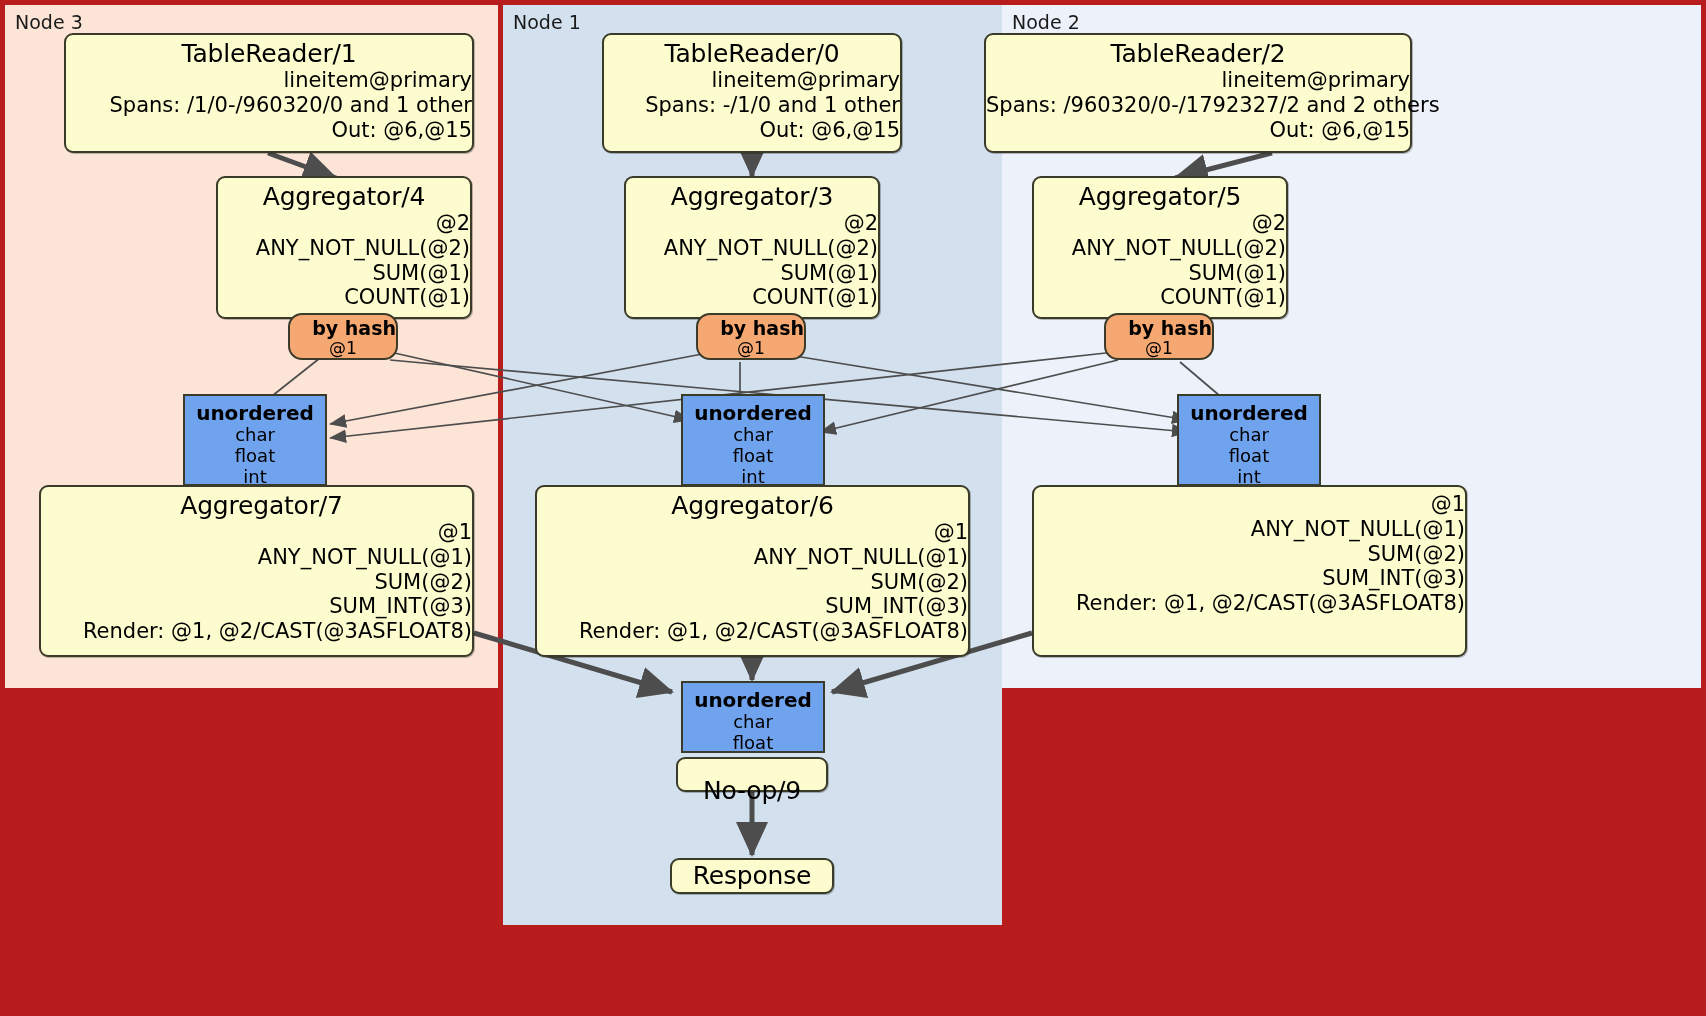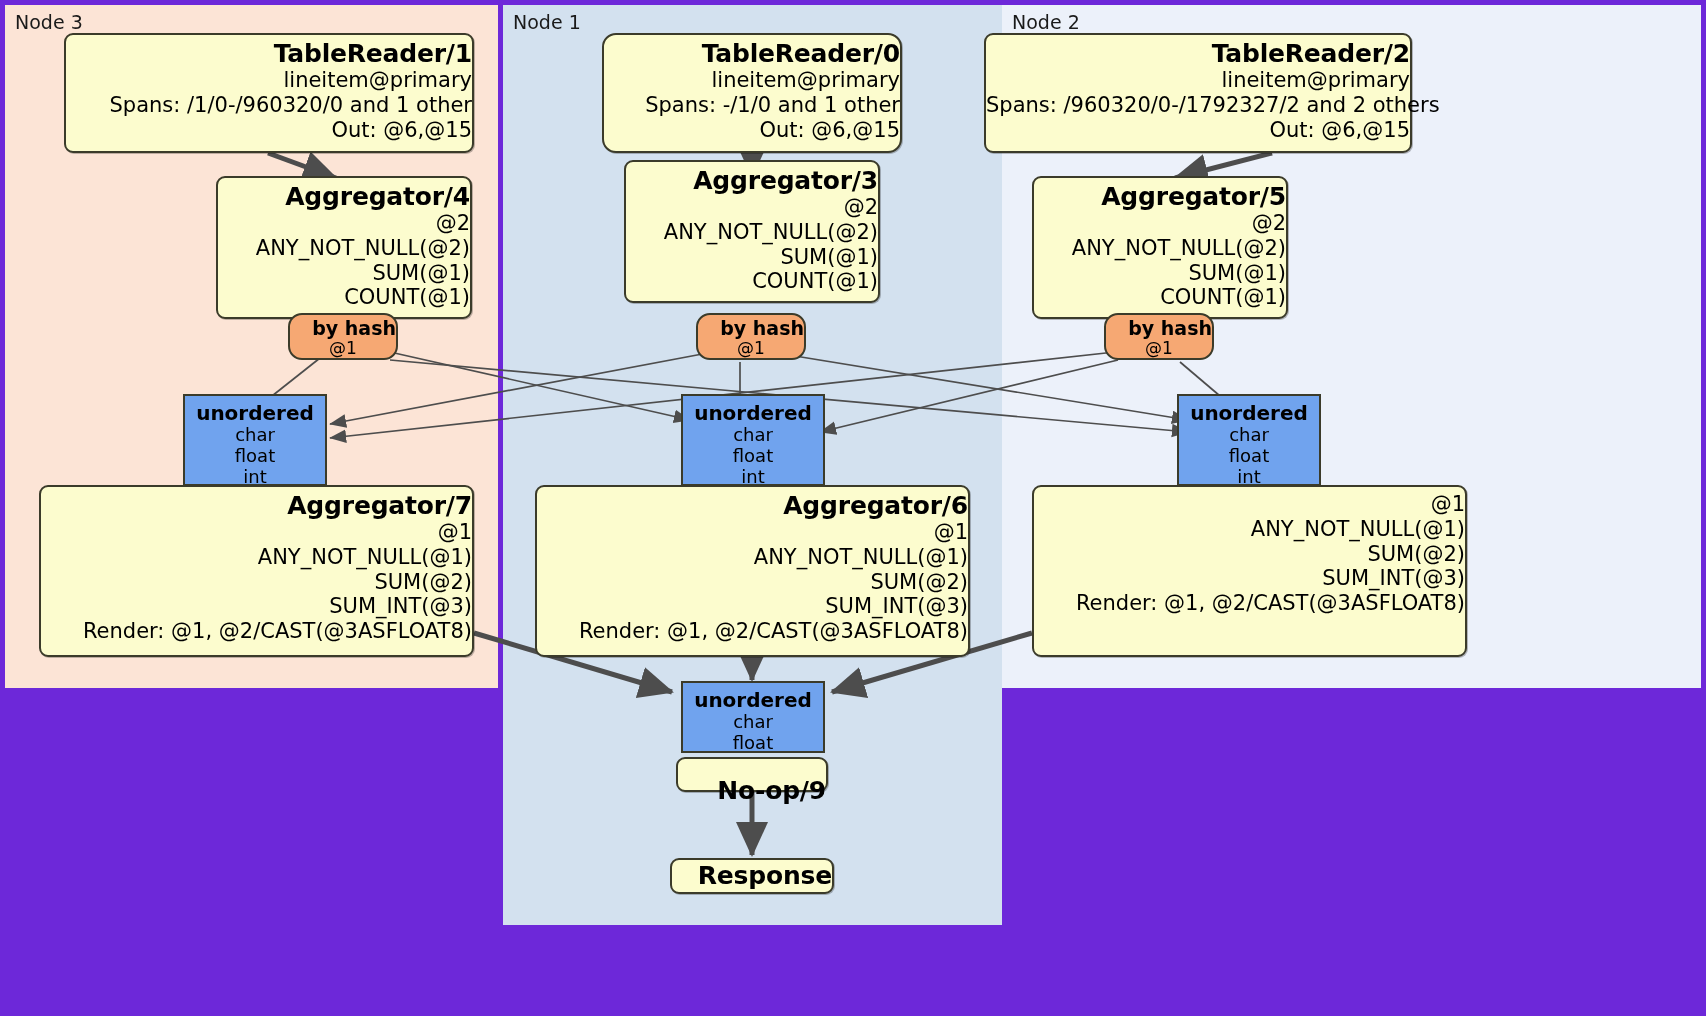--- a/index.html
+++ b/index.html
@@ -8,21 +8,21 @@
     background: #ffffff;
   }
   body {
     font-family: "DejaVu Sans", sans-serif;
   }
   #canvas {
     position: relative;
     width: 1706px;
     height: 1016px;
     overflow: hidden;
-    background: #6d28d9;
+    background: #b91c1c;
   }
   
   .node-panel {
     position: absolute;
     box-sizing: border-box;
   }
   .node-panel-label {
     position: absolute;
     top: 6px;
     left: 10px;
@@ -37,24 +37,23 @@
     background: #fcfcce;
     border: 2px solid #3b3b2a;
     border-radius: 9px;
     text-align: center;
     color: #000;
     padding-top: 5px;
     box-shadow: 1px 1px 0 rgba(0,0,0,0.25);
   }
   .proc .title {
     font-size: 25px;
-    font-weight: bold;
+    font-weight: normal;
     line-height: 1.12;
     letter-spacing: -0.2px;
-    text-align: right;
   }
   .proc .line {
     font-size: 21px;
     line-height: 1.18;
     white-space: nowrap;
     text-align: right;
   }
   .proc.small .title { font-size: 25px; }
   
   .router {
@@ -169,21 +168,21 @@
     <path class="thick" d="M752,790 L752,855" marker-end="url(#ah-thick)"></path>
   </svg>
 
   <div class="proc" style="left:64px; top:33px; width:410px; height:120px;">
     <div class="title">TableReader/1</div>
     <div class="line">lineitem@primary</div>
     <div class="line">Spans: /1/0-/960320/0 and 1 other</div>
     <div class="line">Out: @6,@15</div>
   </div>
 
-  <div class="proc" style="left:602px; top:33px; width:300px; height:120px;border-radius:14px;">
+  <div class="proc" style="left:602px; top:33px; width:300px; height:120px;">
     <div class="title">TableReader/0</div>
     <div class="line">lineitem@primary</div>
     <div class="line">Spans: -/1/0 and 1 other</div>
     <div class="line">Out: @6,@15</div>
   </div>
 
   <div class="proc" style="left:984px; top:33px; width:428px; height:120px;">
     <div class="title">TableReader/2</div>
     <div class="line">lineitem@primary</div>
     <div class="line">Spans: /960320/0-/1792327/2 and 2 others</div>
@@ -191,21 +190,21 @@
   </div>
 
   <div class="proc" style="left:216px; top:176px; width:256px; height:143px;">
     <div class="title">Aggregator/4</div>
     <div class="line">@2</div>
     <div class="line">ANY_NOT_NULL(@2)</div>
     <div class="line">SUM(@1)</div>
     <div class="line">COUNT(@1)</div>
   </div>
 
-  <div class="proc" style="left:624px; top:160px; width:256px; height:143px;">
+  <div class="proc" style="left:624px; top:176px; width:256px; height:143px;">
     <div class="title">Aggregator/3</div>
     <div class="line">@2</div>
     <div class="line">ANY_NOT_NULL(@2)</div>
     <div class="line">SUM(@1)</div>
     <div class="line">COUNT(@1)</div>
   </div>
 
   <div class="proc" style="left:1032px; top:176px; width:256px; height:143px;">
     <div class="title">Aggregator/5</div>
     <div class="line">@2</div>

